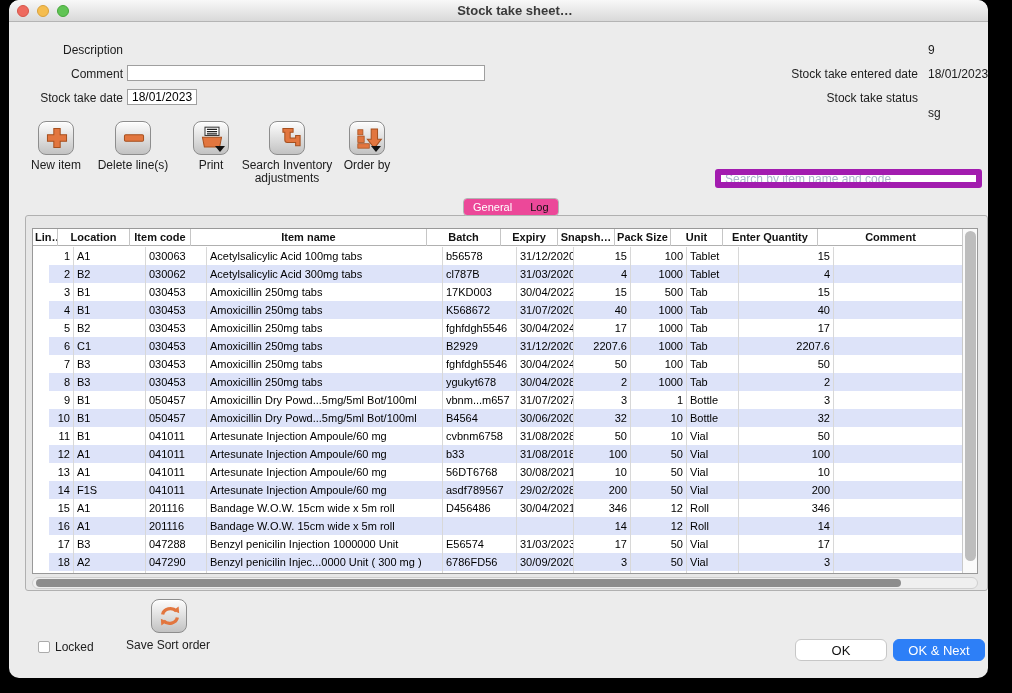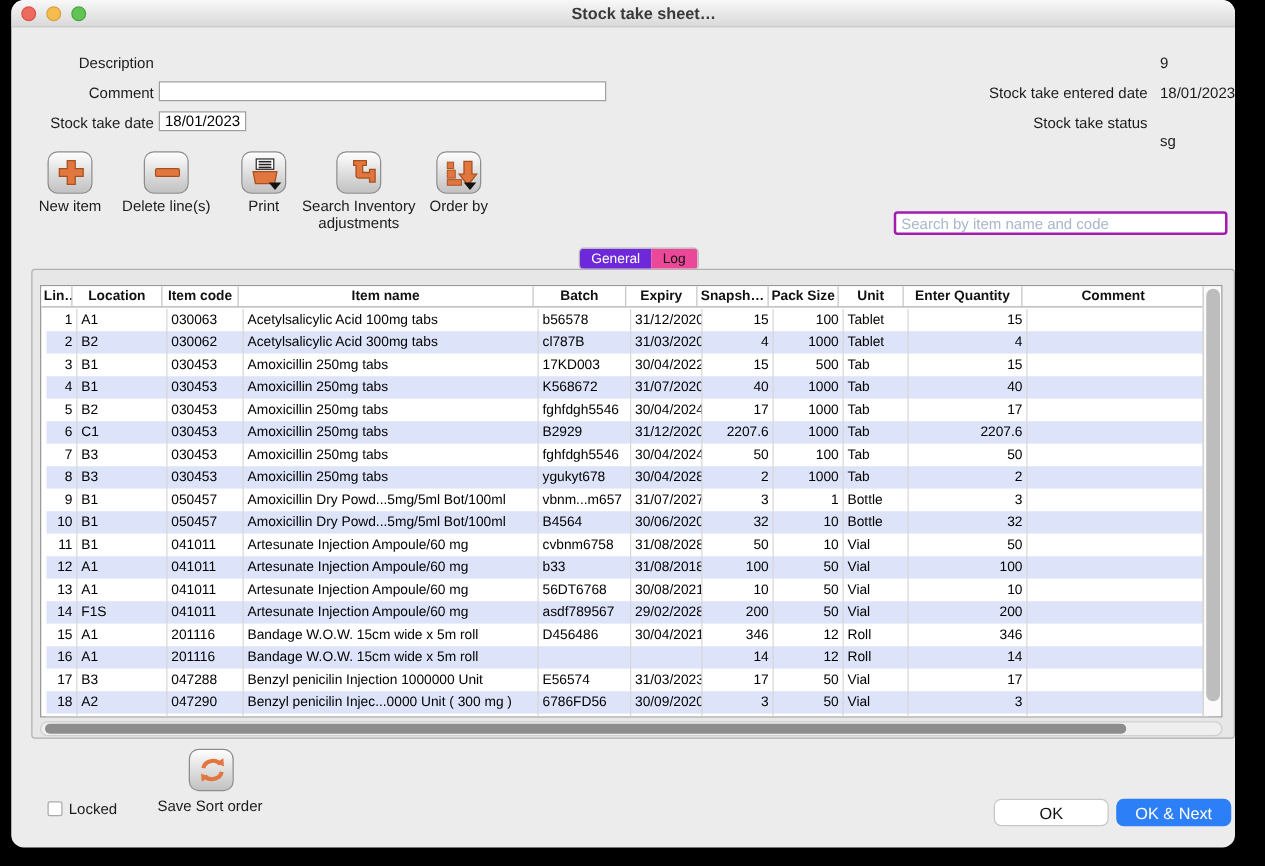--- a/index.html
+++ b/index.html
@@ -21,34 +21,34 @@
   .inp { position:absolute; border:1px solid #9f9f9f; background:#fff; font-size:12px; font-family:"Liberation Sans",sans-serif; padding:0 4px; height:16px; color:#000; }
   .val { position:absolute; font-size:12px; color:#1c1c1c; height:15px; line-height:15px; }
 
   
   .tbtn { position:absolute; width:36px; height:34px; border:1px solid #8d8d8d; border-radius:8px; background:linear-gradient(#fdfdfd,#c2c2c2); box-shadow:inset 0 1px 0 #fff; cursor:default; }
   .tbtn svg { position:absolute; left:2px; top:2px; }
   .tlabel { position:absolute; font-size:12px; color:#1c1c1c; text-align:center; line-height:13px; }
   .dd { position:absolute; right:3px; bottom:2px; width:0; height:0; border-left:5px solid transparent; border-right:5px solid transparent; border-top:6px solid #111; }
 
   
-  .search { position:absolute; left:706px; top:169px; width:267px; height:19px; border:2px solid #a21caf; border-radius:3px; background:#fff; font-size:12px; font-family:"Liberation Sans",sans-serif; padding:0 4px; color:#333; }
+  .search { position:absolute; left:706px; top:169px; width:267px; height:19px; border:6px solid #a21caf; border-radius:3px; background:#fff; font-size:12px; font-family:"Liberation Sans",sans-serif; padding:0 4px; color:#333; }
   .search::placeholder { color:#a9b6cd; }
 
   
   .tabbar { position:absolute; left:454px; top:198px; height:18px; display:flex; border:1px solid #b3b3b3; border-radius:4px; overflow:hidden; background:#fff; z-index:5; }
   .tab { font-size:11px; line-height:16px; padding:0 9px; color:#111; background:#ec4899; }
-  .tab.active { background:#6d28d9; color:#fff; }
+  .tab.active { background:#ec4899; color:#fff; }
 
   
   .groupbox { position:absolute; left:16px; top:215px; width:963px; height:376px; border:1px solid #b0b0b0; border-radius:3px; background:#e7e7e7; }
   .tablewrap { position:absolute; left:6px; top:12px; width:946px; height:346px; border:1px solid #999; background:#fff; overflow:hidden; }
   .thead { position:absolute; left:0; top:0; width:930px; height:17px; background:#fff; border-bottom:1px solid #b0b0b0; white-space:nowrap; }
   .th { display:inline-block; height:17px; line-height:16px; font-size:11px; font-weight:bold; color:#111; border-right:1px solid #c6c6c6; overflow:hidden; white-space:nowrap; text-align:center; padding:0 2px; vertical-align:top; }
-  .tbody { position:absolute; left:4px; top:18px; width:930px; height:327px; overflow:hidden; }
+  .tbody { position:absolute; left:16px; top:18px; width:930px; height:327px; overflow:hidden; }
   .tr { height:18px; white-space:nowrap; background:#fff; }
   .tr.alt { background:#dde3f9; }
   .td { display:inline-block; height:18px; line-height:18px; font-size:11px; color:#000; border-right:1px solid #d8d8d8; overflow:hidden; white-space:nowrap; padding:0 3px; vertical-align:top; }
   .vscroll { position:absolute; right:0; top:0; width:15px; height:344px; background:#fafafa; border-left:1px solid #c9c9c9; }
   .vthumb { position:absolute; left:2px; top:2px; width:11px; height:330px; background:#bdbdbd; border-radius:6px; }
   .hscroll { position:absolute; left:6px; top:361px; width:946px; height:12px; background:#efefef; border:1px solid #cfcfcf; border-radius:7px; }
   .hthumb { position:absolute; left:3px; top:1px; width:865px; height:8px; background:#8d8d8d; border-radius:5px; }
 
   
   .chk { position:absolute; left:29px; top:641px; width:12px; height:12px; background:#fff; border:1px solid #ababab; border-radius:2px; }

